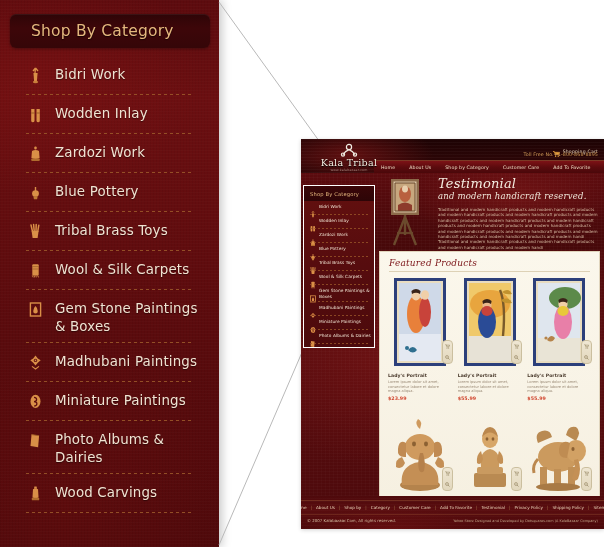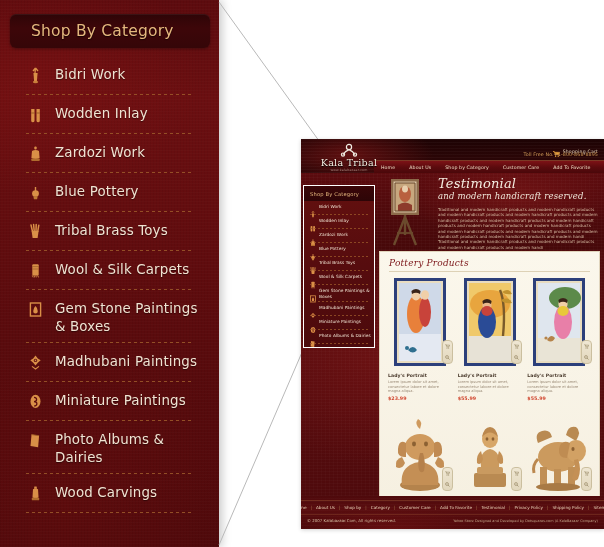--- a/index.html
+++ b/index.html
@@ -564,21 +564,21 @@
       <span class="tsep"></span>
     </div>
     <div class="t-cat-item">
       <span class="tico"></span>
       <span class="tlbl">Wood Carvings</span>
 
     </div>
   </div>
 
   <div class="t-featured">
-    <div class="t-ftitle">Pottery Products</div>
+    <div class="t-ftitle">Featured Products</div>
     <div class="t-frule"></div>
 
     <div class="t-prow">
 
       <div class="t-pcard">
         <div class="t-pimgwrap">
           <span>
             <svg width="52" height="88" viewBox="0 0 52 88">
               <rect x="0" y="0" width="52" height="88" fill="#2c3f7a"></rect>
               <rect x="3" y="3" width="46" height="82" fill="#e8dcc0"></rect>

